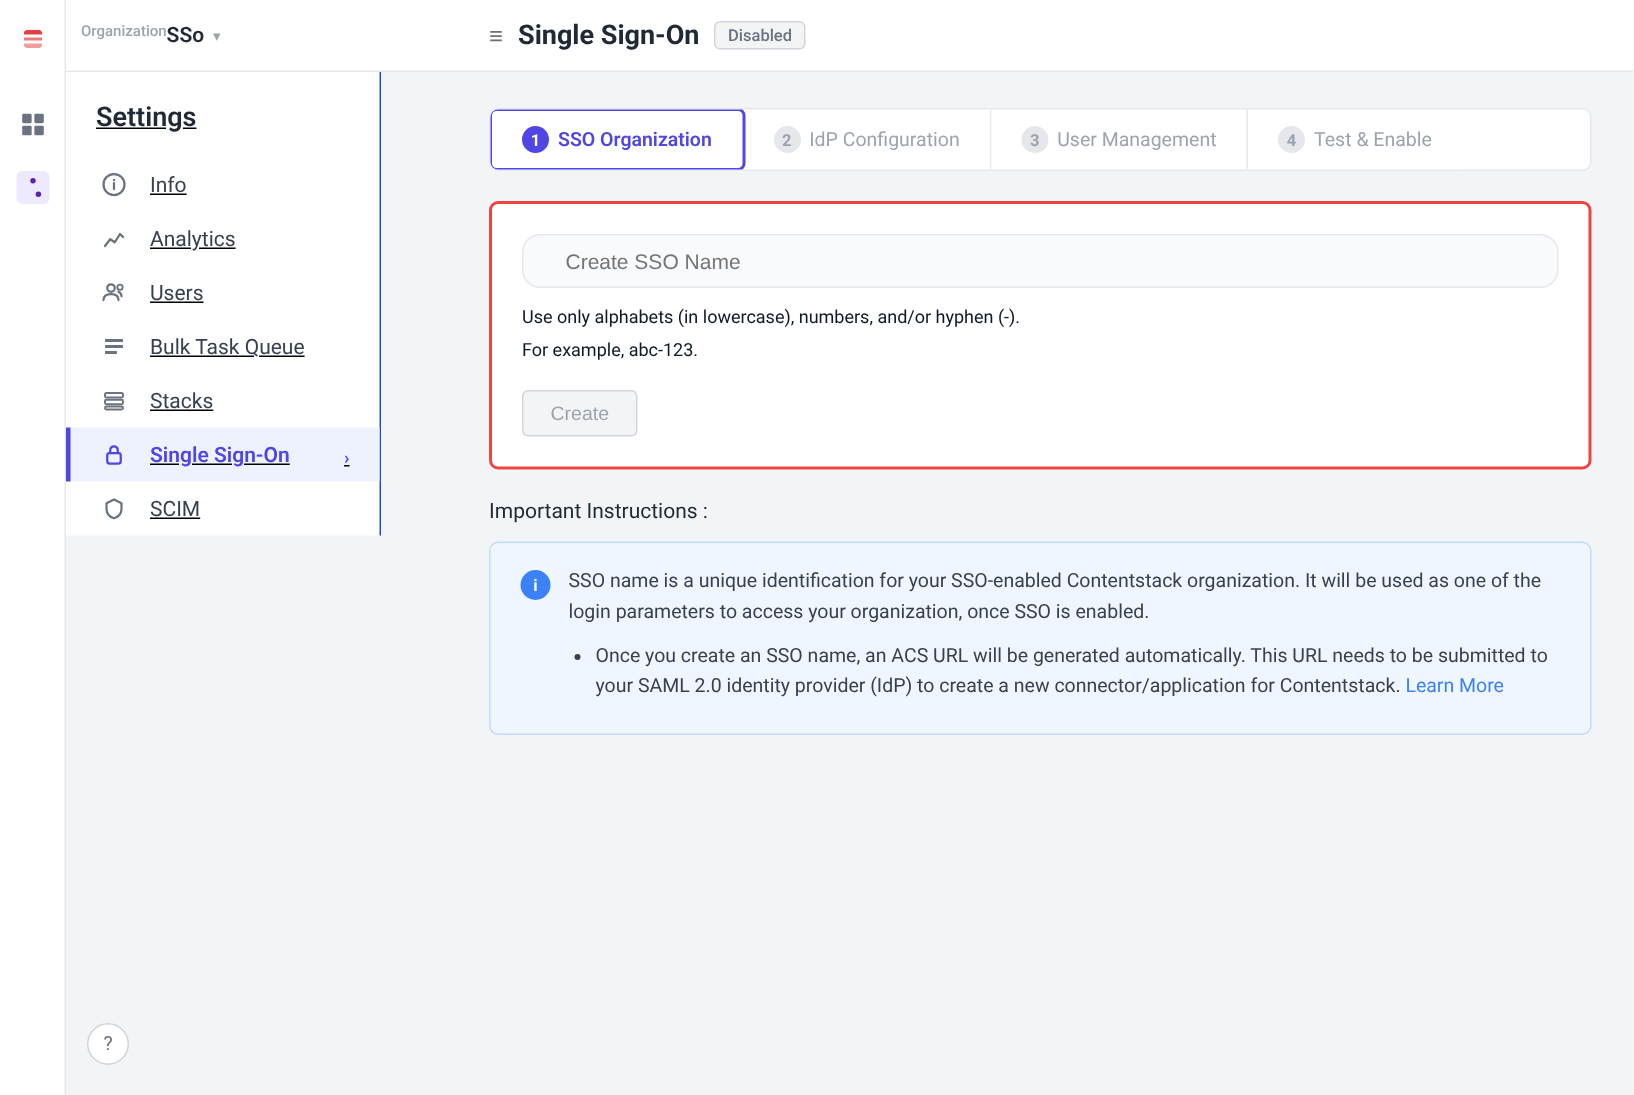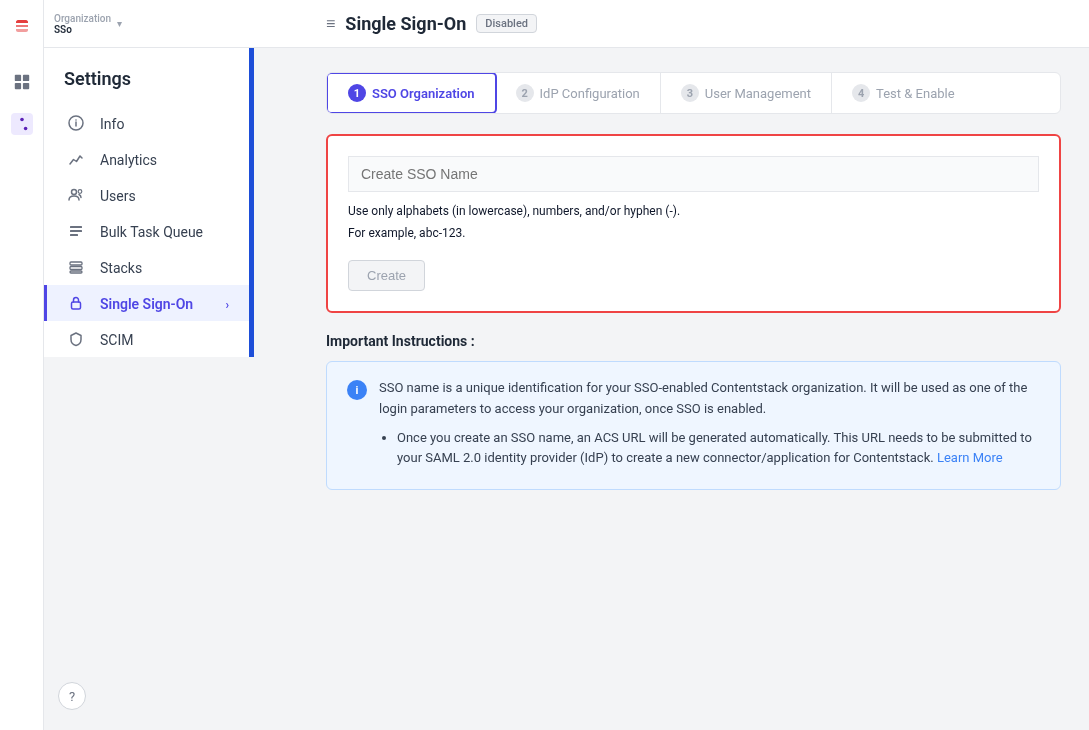--- a/index.html
+++ b/index.html
@@ -18,24 +18,25 @@
       z-index: 10;
     }
     .rail-icon { width: 22px; height: 22px; display: flex; align-items: center; justify-content: center; color: #6b7280; cursor: pointer; border-radius: 4px; }
     .rail-icon.active { background: #ede9fe; color: #5b21b6; }
     .rail-icon svg { width: 18px; height: 18px; }
 
     
     .sidebar {
       width: 210px;
       background: #fff;
-      border-right: 5px solid #1d4ed8;
+      border-right: 1px solid #1d4ed8;
       display: flex;
       flex-direction: column;
       padding: 20px 0 0 0;
+      text-decoration: underline;
     }
     .sidebar-title {
       font-size: 18px;
       font-weight: 600;
       color: #1f2937;
       padding: 0 20px 16px 20px;
     }
     .sidebar-item {
       display: flex;
       align-items: flex-end;
@@ -155,22 +156,22 @@
     }
     .field-label {
       font-size: 13px;
       font-weight: 600;
       color: #374151;
       margin-bottom: 8px;
     }
     .text-input {
       width: 100%;
       border: 1px solid #e5e7eb;
-      border-radius: 0;
-      padding: 9px 12px;
+      border-radius: 12px;
+      padding: 9px 28px;
       font-size: 14px;
       color: #9ca3af;
       background: #f9fafb;
       outline: none;
       margin-bottom: 10px;
     }
     .hint-text {
       font-size: 12px;
       color: #0f172a;
       margin-bottom: 4px;
@@ -183,21 +184,21 @@
       border: 1px solid #d1d5db;
       border-radius: 4px;
       font-size: 13px;
       color: #9ca3af;
       cursor: default;
     }
 
     
     .instructions-label {
       font-size: 14px;
-      font-weight: 700;
+      font-weight: 400;
       color: #1f2937;
       margin-bottom: 12px;
     }
     .instructions-panel {
       background: #eff6ff;
       border: 1px solid #bfdbfe;
       border-radius: 6px;
       padding: 16px 20px;
       display: flex;
       gap: 12px;
@@ -252,21 +253,21 @@
     .org-header {
       padding: 0 0 0 10px;
       height: 48px;
       display: flex;
       align-items: center;
       gap: 6px;
       border-bottom: 1px solid #e5e7eb;
       background: #fff;
     }
     .org-label { font-size: 10px; color: #9ca3af; font-weight: 500; }
-    .org-name { font-size: 10px; font-weight: 600; color: #1f2937; }
+    .org-name { font-size: 14px; font-weight: 600; color: #1f2937; }
     .org-chevron { font-size: 10px; color: #9ca3af; }
 
     .left-panel {
       display: flex;
       flex-direction: column;
       width: 254px;
       flex-shrink: 0;
       position: relative;
     }
   </style>
@@ -295,21 +296,21 @@
     <svg viewBox="0 0 20 20" fill="currentColor">
         <path d="M3 5h4M3 10h14M3 15h4"></path>
         <circle cx="10" cy="5" r="2"></circle>
         <circle cx="14" cy="15" r="2"></circle>
       </svg>
   </div>
 </div>
 
 <div class="left-panel">
   <div class="org-header">
-    <div style="display:flex;flex-direction:column;">
+    <div style="display:flex;flex-direction:row;">
       <span class="org-label">Organization</span>
       <span class="org-name">SSo</span>
     </div>
     <span class="org-chevron">▾</span>
   </div>
   <div class="sidebar">
     <div class="sidebar-title">Settings</div>
 
     <div class="sidebar-item">
       <span class="item-icon">

